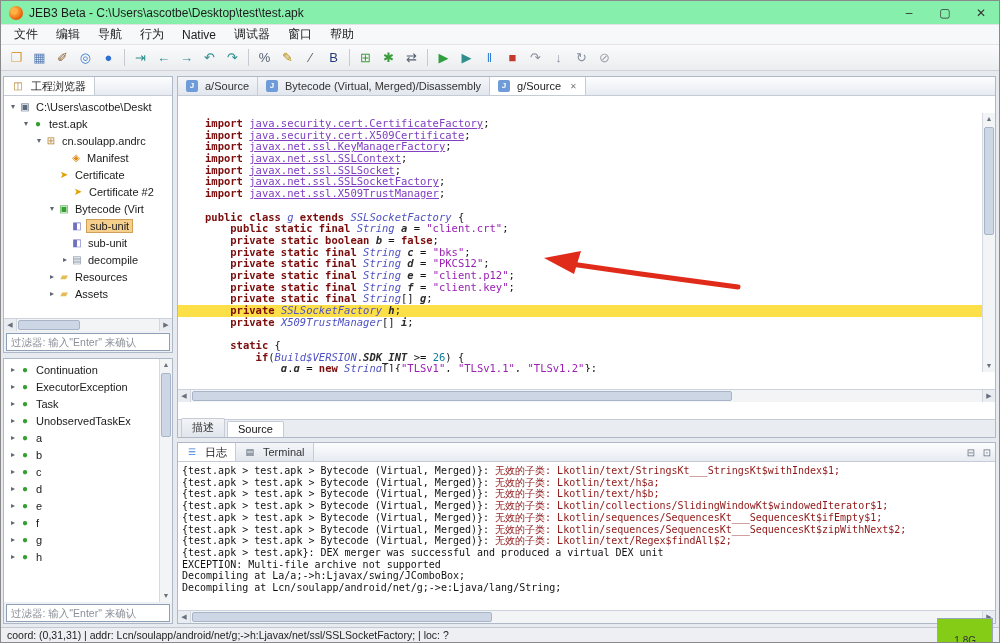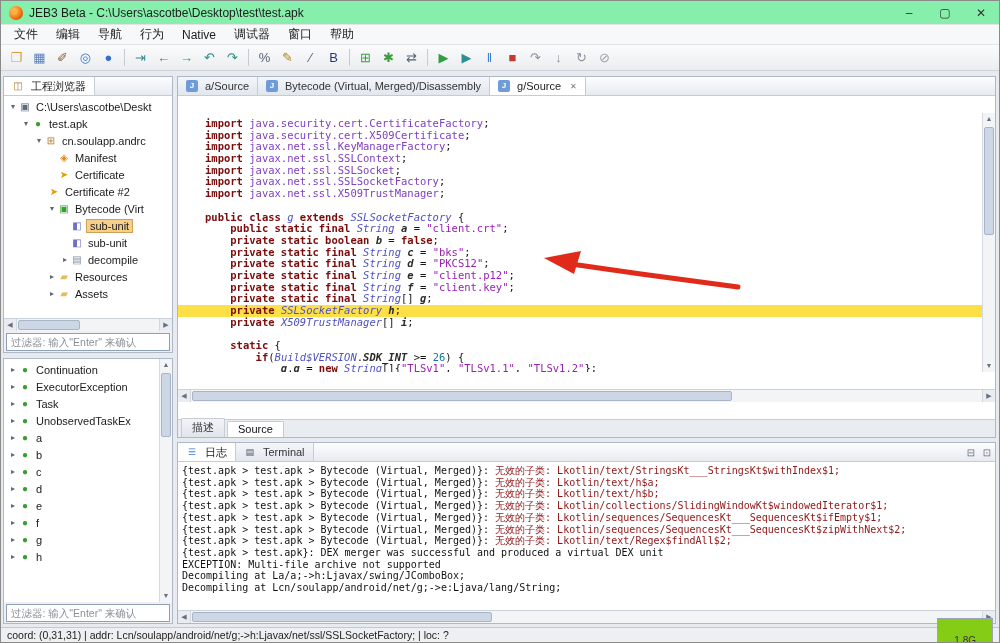--- a/index.html
+++ b/index.html
@@ -78,21 +78,21 @@
   .varr { position:absolute; left:0; width:12px; height:12px; font-size:7px; color:#68707e; text-align:center; line-height:12px; }
   .varr.bottom { bottom:0; }
 
   
   .code-outer { flex:1; position:relative; background:#fff; overflow:hidden; }
   .code-area { position:absolute; top:0; left:0; right:13px; bottom:0; padding:5px 0 0 27px;
     font-family:"DejaVu Sans Mono", monospace; font-size:10.5px; line-height:11.7px; white-space:pre; color:#151515; overflow:hidden; }
   .cline { height:11.7px; }
   .cline.hl { background:#fde047; margin-left:-27px; padding-left:27px; }
   .tk-kw   { color:#7b0c0c; font-weight:bold; }
-  .tk-pkg  { color:#8040c0; }
+  .tk-pkg  { color:#8040c0;text-decoration:underline; }
   .tk-type { color:#4f52c2; font-style:italic; }
   .tk-str  { color:#9a20b4; }
   .tk-num  { color:#0e7a9e; }
   .tk-fld  { color:#2b2b2b; font-style:italic; font-weight:bold; }
   .tk-plain{ color:#151515; }
 
   .mini-tabs { height:18px; flex:none; background:#e9edf2; border-top:1px solid #c5ccd6; display:flex; align-items:flex-end; padding-left:3px; }
   .mtab { padding:1px 10px 2px 10px; font-size:11px; color:#333; border:1px solid #c5ccd6; border-bottom:none; background:linear-gradient(#f2f4f7,#e0e5ec); margin-right:2px; border-radius:2px 2px 0 0; }
   .mtab.active { background:#fff; color:#111; }
 
@@ -182,31 +182,31 @@
           <div class="trow" style="padding-left: 16px;">
             <span class="texp">▾</span>
             <span class="ico ico-apk"></span>
             <span class="tlabel">test.apk</span>
           </div>
           <div class="trow" style="padding-left: 29px;">
             <span class="texp">▾</span>
             <span class="ico ico-package"></span>
             <span class="tlabel">cn.soulapp.andrc</span>
           </div>
-          <div class="trow" style="padding-left: 42px;">
+          <div class="trow" style="padding-left: 54px;">
             <span class="texp"></span>
             <span class="ico ico-manifest"></span>
             <span class="tlabel">Manifest</span>
           </div>
           <div class="trow" style="padding-left: 42px;">
             <span class="texp"></span>
             <span class="ico ico-cert"></span>
             <span class="tlabel">Certificate</span>
           </div>
-          <div class="trow" style="padding-left: 32px;">
+          <div class="trow" style="padding-left: 56px;">
             <span class="texp"></span>
             <span class="ico ico-cert"></span>
             <span class="tlabel">Certificate #2</span>
           </div>
           <div class="trow" style="padding-left: 42px;">
             <span class="texp">▾</span>
             <span class="ico ico-bytecode"></span>
             <span class="tlabel">Bytecode (Virt</span>
           </div>
           <div class="trow selected" style="padding-left: 55px;">

